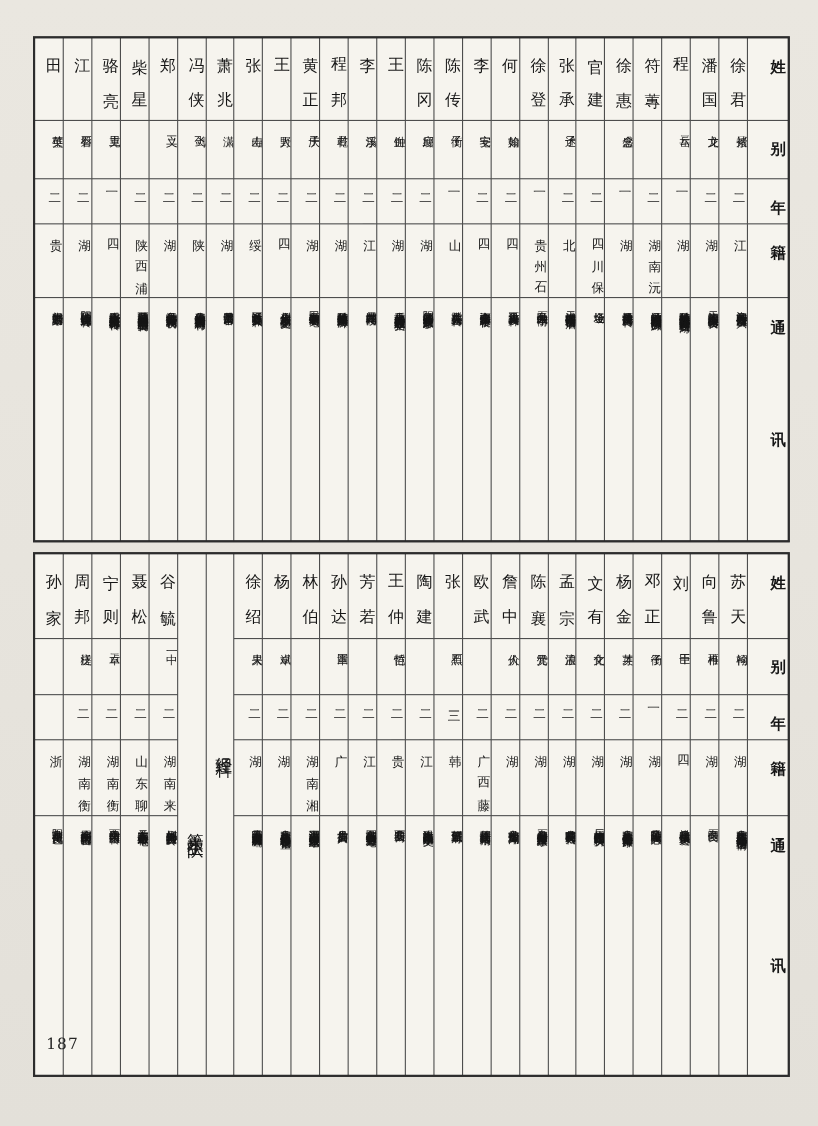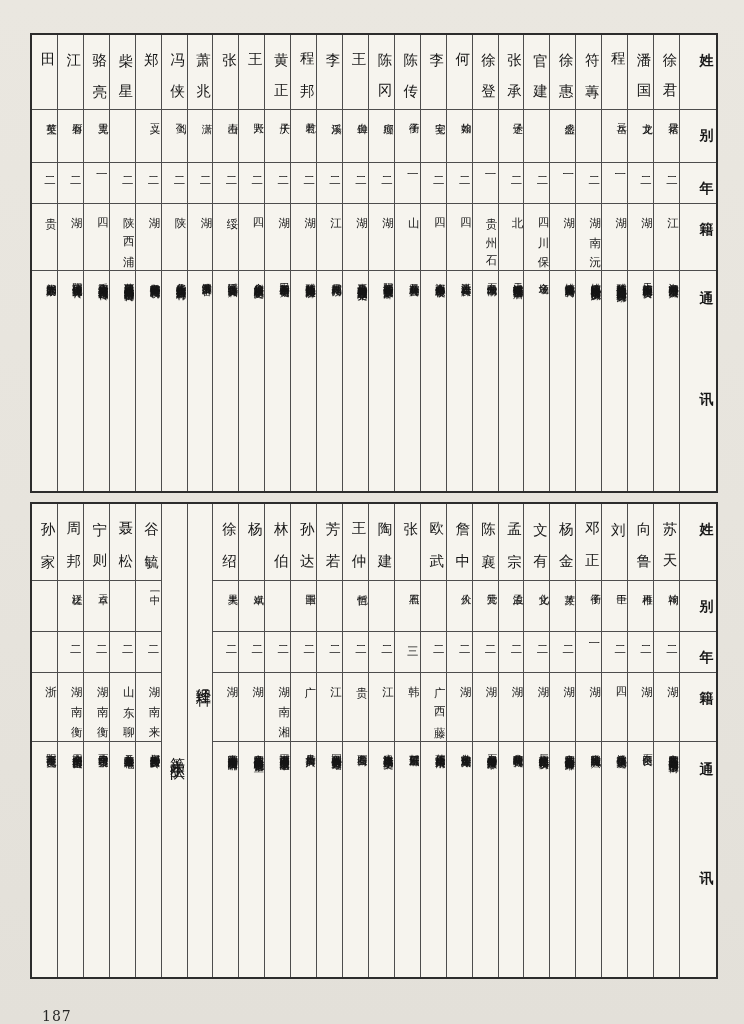--- a/index.html
+++ b/index.html
@@ -26,21 +26,21 @@
   .v-just{text-align:justify;text-align-last:justify}
   .name{font-size:14.5px;padding:6px 0;font-weight:500}
   .alias{font-size:10.5px;padding-top:5px;line-height:1.1}
   .age{font-size:11.5px;padding:5px 0}
   .origin{font-size:11.5px;padding:4px 0;line-height:1.05}
   .address{font-size:10.2px;padding-top:4px;line-height:1.14;letter-spacing:.4px}
   .hcell{font-size:14px;font-weight:700;padding:7px 0}
   .spanner{font-size:15px;font-weight:500;letter-spacing:2px}
   .spanner-dept{padding-top:172px}
   .spanner-team{padding-top:241px}
-  .page-num{position:absolute;left:42px;top:1008px;font-size:14px;letter-spacing:1px;color:#262626}
+  .page-num{position:absolute;left:42px;top:942px;font-size:14px;letter-spacing:1px;color:#262626}
 </style>
 </head>
 <body>
 
 <div class="sheet">
   <div id="table1" class="dtable" style="grid-template-columns: 36px repeat(25, 1fr);">
       <div class="cell hcell v-just" style="grid-area: 1 / 1;">姓名</div>
       <div class="cell hcell v-just" style="grid-area: 2 / 1;">别号</div>
       <div class="cell hcell v-just" style="grid-area: 3 / 1;">年龄</div>
       <div class="cell hcell v-just" style="grid-area: 4 / 1;">籍贯</div>

